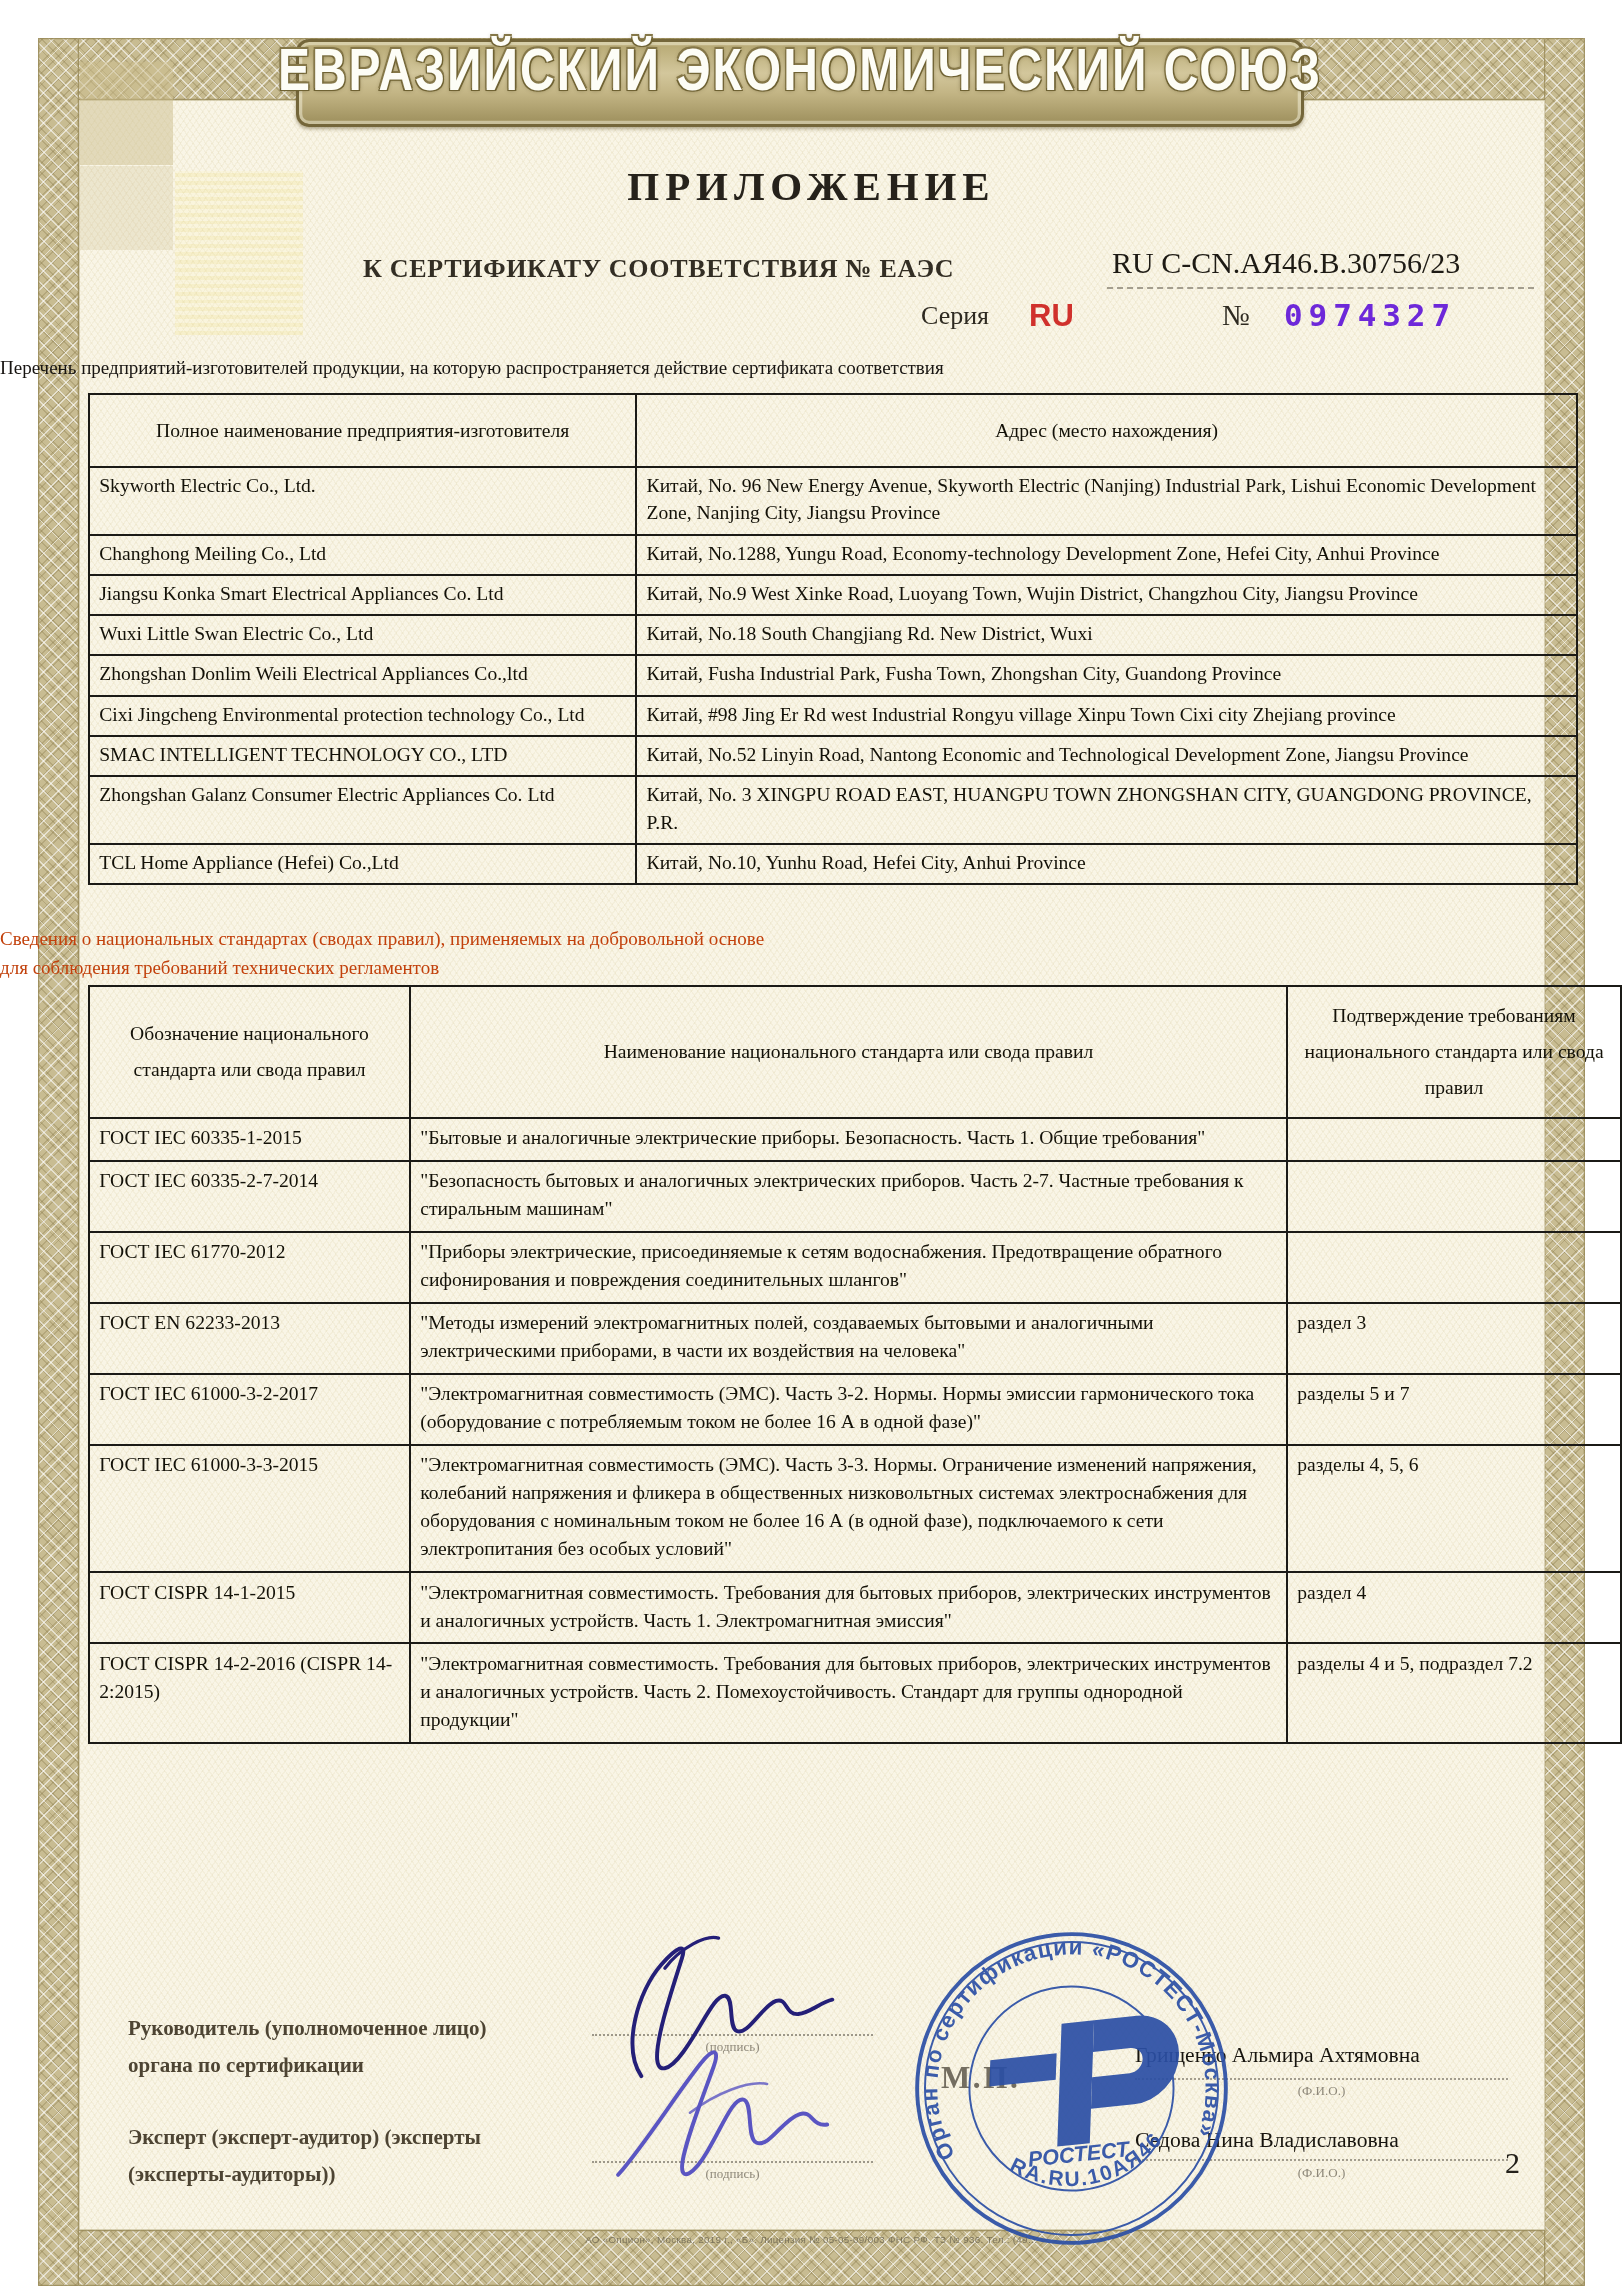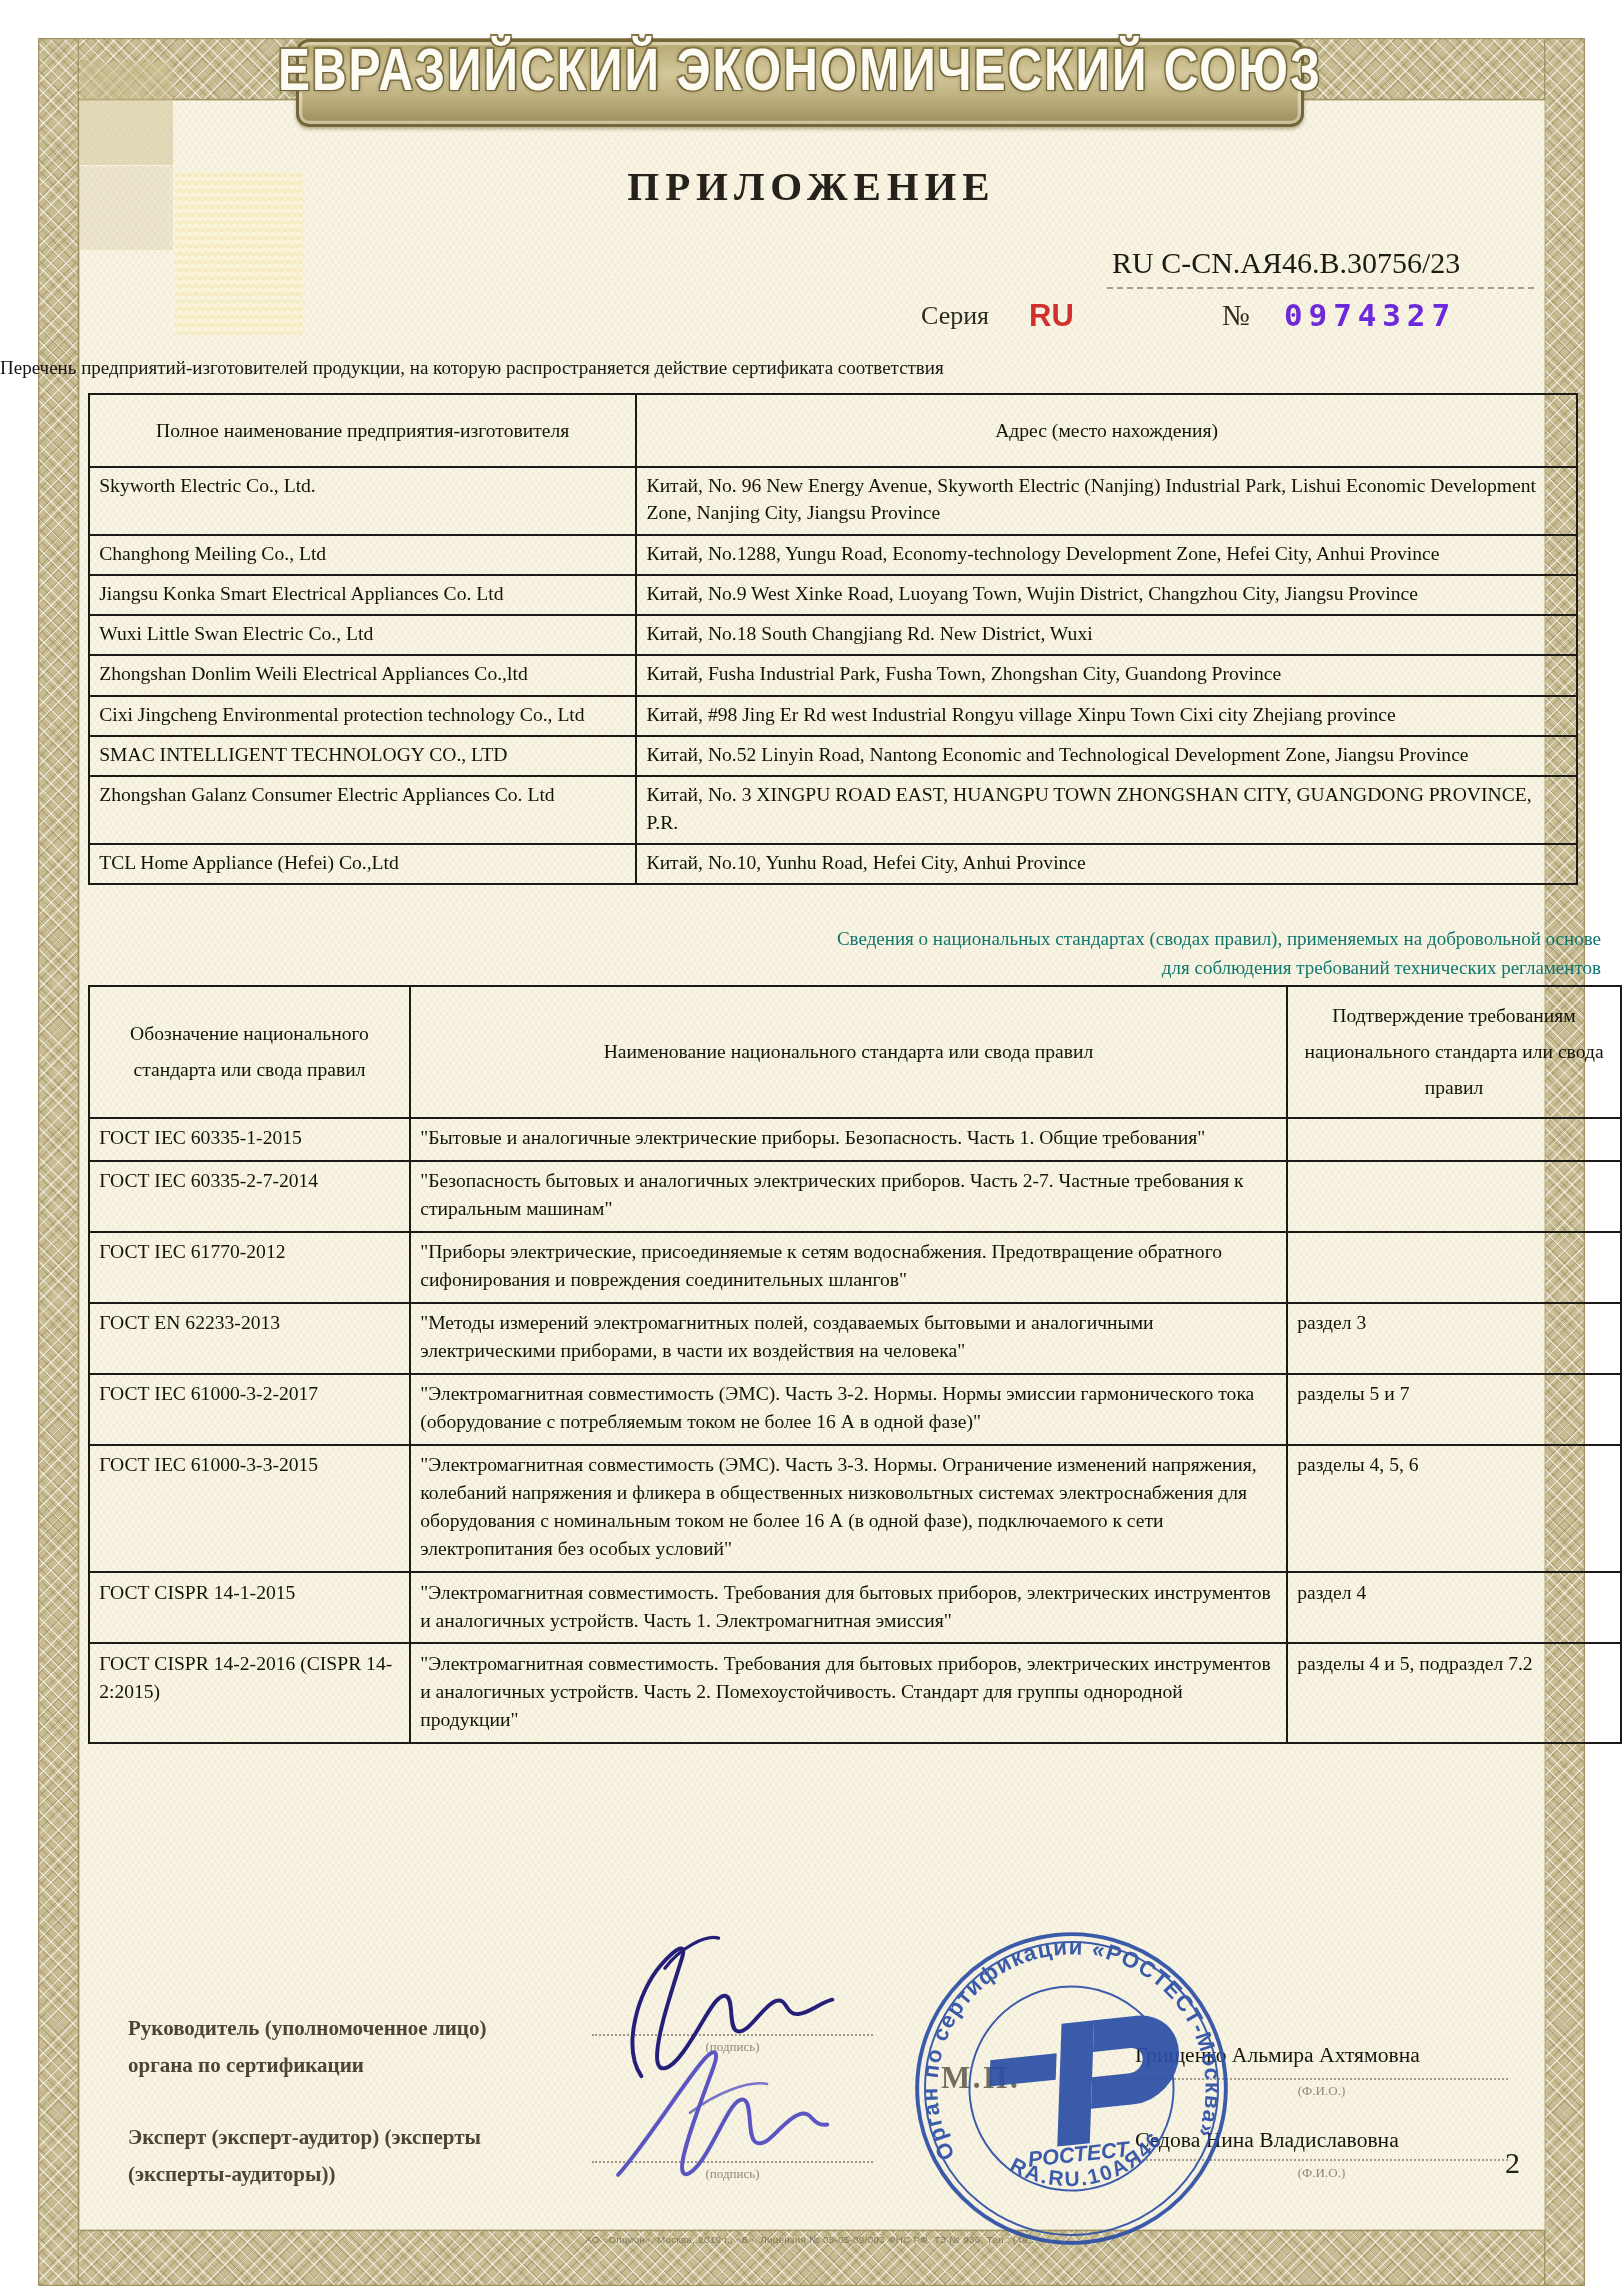--- a/index.html
+++ b/index.html
@@ -80,22 +80,22 @@
   
   table{border-collapse:collapse;table-layout:fixed;background:transparent;}
   .tbl{position:absolute;z-index:3;}
   .tbl td,.tbl th{border:2px solid #1b1a16;font-weight:normal;}
   .tbl-mfr{left:88px;top:393px;width:1447px;font-size:19.6px;}
   .tbl-mfr th{height:63px;text-align:center;vertical-align:middle;padding:3.9px 9.2px;line-height:1.6;}
   .tbl-mfr td{padding:3.9px 9.2px 6.5px 9.2px;vertical-align:top;line-height:1.42;}
   .col-name{width:527px;}
   .col-addr{width:920px;}
   .section-heading{
-    position:absolute;left:0;top:924px;width:1601px;z-index:3;text-align:right;
-    font-size:19px;line-height:1.55;color:#0f766e;
+    position:absolute;left:0;top:924px;width:1601px;z-index:3;text-align:left;
+    font-size:19px;line-height:1.55;color:#c2410c;
   }
   .tbl-std{left:88px;top:985px;width:1447px;font-size:19.6px;}
   .tbl-std th{text-align:center;vertical-align:middle;padding:10.5px 13px;line-height:1.85;}
   .tbl-std td{padding:5.2px 9.2px 7.9px 9.2px;vertical-align:top;line-height:1.43;}
   .col-code{width:293px;}
   .col-sname{width:849px;}
   .col-confirm{width:306px;}
   
   .sig-label{
     position:absolute;z-index:3;left:128px;width:386px;
@@ -147,20 +147,21 @@
   <div class="inner-page"></div>
   <div class="wm wm1"></div>
   <div class="wm wm2"></div>
   <div class="wm wm3"></div>
 
   <div class="banner">
     <span class="banner-text">ЕВРАЗИЙСКИЙ ЭКОНОМИЧЕСКИЙ СОЮЗ</span>
   </div>
 
   <div class="doc-title">ПРИЛОЖЕНИЕ</div>
+  <div class="subtitle">К СЕРТИФИКАТУ СООТВЕТСТВИЯ № ЕАЭС</div>
   <div class="cert-number">RU C-CN.АЯ46.В.30756/23</div>
   <div class="cert-underline"></div>
   <div class="series-row">
     <span class="series-label">Серия</span>
     <span class="series-value">RU</span>
     <span class="number-label">№</span>
     <span class="number-value">0974327</span>
   </div>
   <div class="intro-line">Перечень предприятий-изготовителей продукции, на которую распространяется действие сертификата соответствия</div>
 

